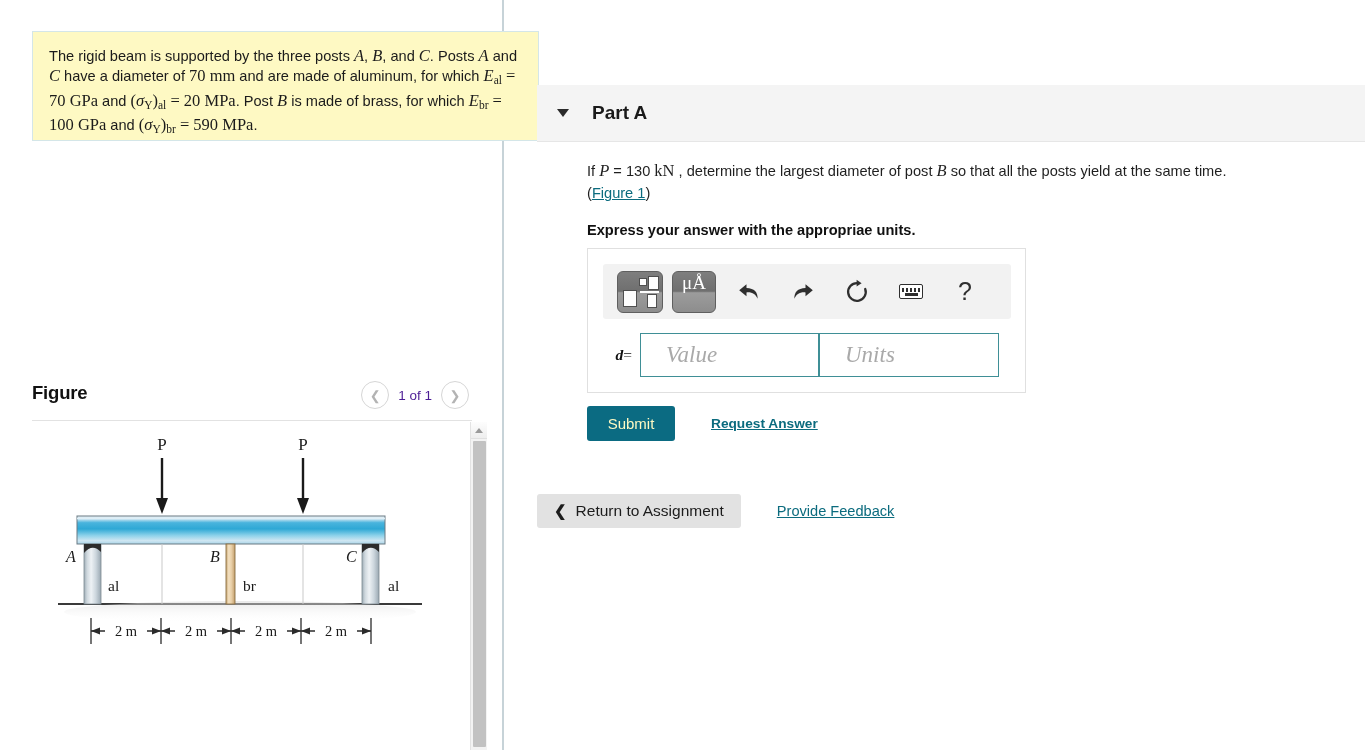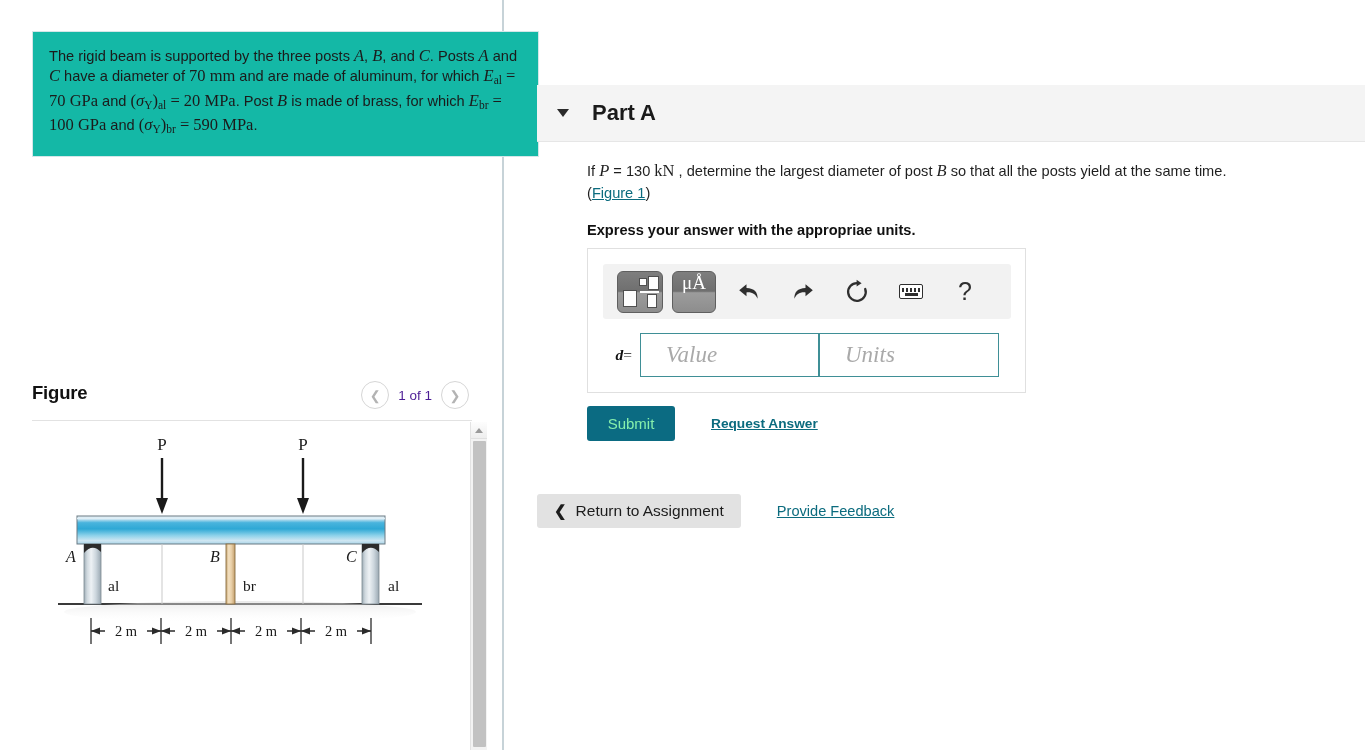--- a/index.html
+++ b/index.html
@@ -16,23 +16,23 @@
   .pane-divider {
     position: absolute; left: 502px; top: 0; width: 2px; height: 750px;
     background: #c7d3d8;
   }
 
   
   .left-pane { position: absolute; left: 0; top: 0; width: 502px; height: 750px; }
 
   .problem-box {
     position: absolute; left: 32px; top: 31px; width: 507px;
-    background: #14b8a6;
+    background: #fef9c3;
     border: 1px solid #d4e6e8;
-    padding: 14px 16px 16px 16px;
+    padding: 14px 16px 0 16px;
   }
   .problem-text {
     font-size: 14.6px; line-height: 20.3px; color: #1b1b1b;
     font-family: "Liberation Sans", sans-serif;
   }
   .mi { font-family: "Liberation Serif", serif; font-style: italic; font-size: 16.5px; }
   .mup { font-family: "Liberation Serif", serif; font-style: normal; font-size: 16.5px; }
   .mnum { font-family: "Liberation Serif", serif; font-style: normal; font-size: 16.5px; }
   .msub {
     font-family: "Liberation Serif", serif; font-style: normal;
@@ -96,21 +96,21 @@
     background: #f4f4f4; border-bottom: 1px solid #e6e6e6;
     display: flex; align-items: center;
   }
   .part-caret {
     margin-left: 20px;
     width: 0; height: 0;
     border-left: 6px solid transparent; border-right: 6px solid transparent;
     border-top: 8px solid #2a2a2a;
   }
   .part-label {
-    margin-left: 23px; font-size: 22px; font-weight: bold; color: #1a1a1a; text-align: right;
+    margin-left: 23px; font-size: 19px; font-weight: bold; color: #1a1a1a; text-align: right;
   }
 
   .question-body { position: absolute; left: 83px; top: 160px; width: 760px; }
   .q-line {
     font-size: 14.6px; color: #1f1f1f; line-height: 22px;
   }
   .fig-link { color: #0b6b7e; text-decoration: underline; cursor: pointer; }
   .q-bold {
     margin-top: 18px; font-size: 14.6px; font-weight: bold; color: #111;
   }
@@ -180,21 +180,21 @@
   }
   .ans-value { width: 179px; }
   .ans-units { width: 180px; border-left: 1px solid #3f8f96; }
   .ph {
     font-family: "Liberation Serif", serif; font-style: italic;
     font-size: 23px; color: #a9a9a9;
   }
 
   .submit-row { position: absolute; left: 83px; top: 406px; display: flex; align-items: center; }
   .submit-btn {
-    width: 88px; height: 35px; background: #0b6b82; color: #86efac;
+    width: 88px; height: 35px; background: #0b6b82; color: #fef9c3;
     border: none; border-radius: 3px; font-size: 15px;
     font-family: "Liberation Sans", sans-serif; cursor: pointer;
   }
   .request-link {
     margin-left: 36px; color: #0b6b7e; font-size: 13.7px;
     font-weight: bold; text-decoration: underline; cursor: pointer;
   }
 
   .footer-row { position: absolute; left: 33px; top: 494px; display: flex; align-items: center; }
   .return-btn {

